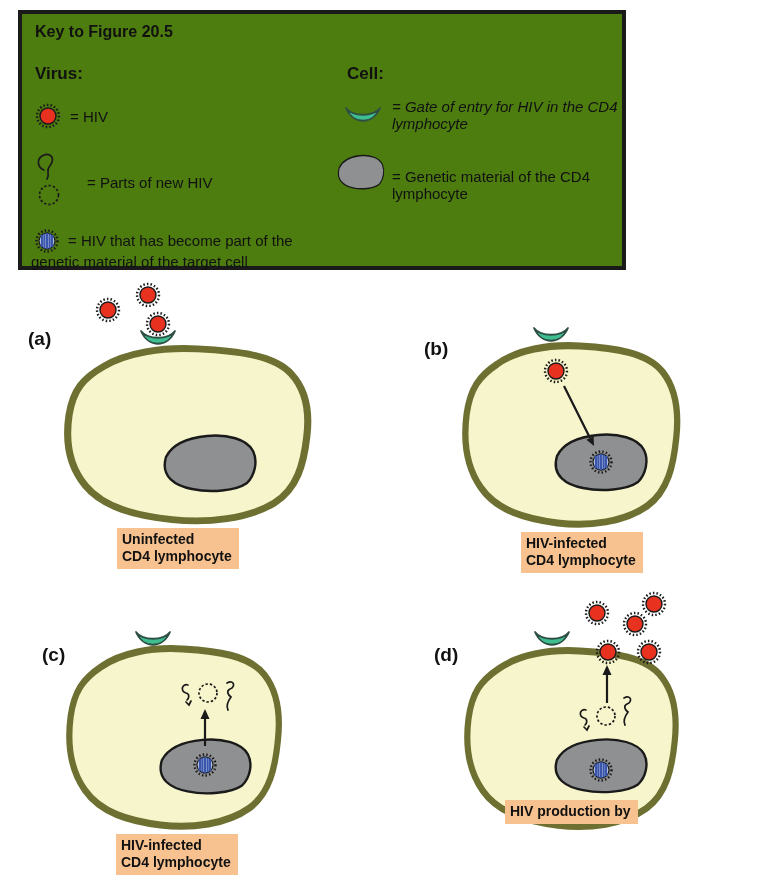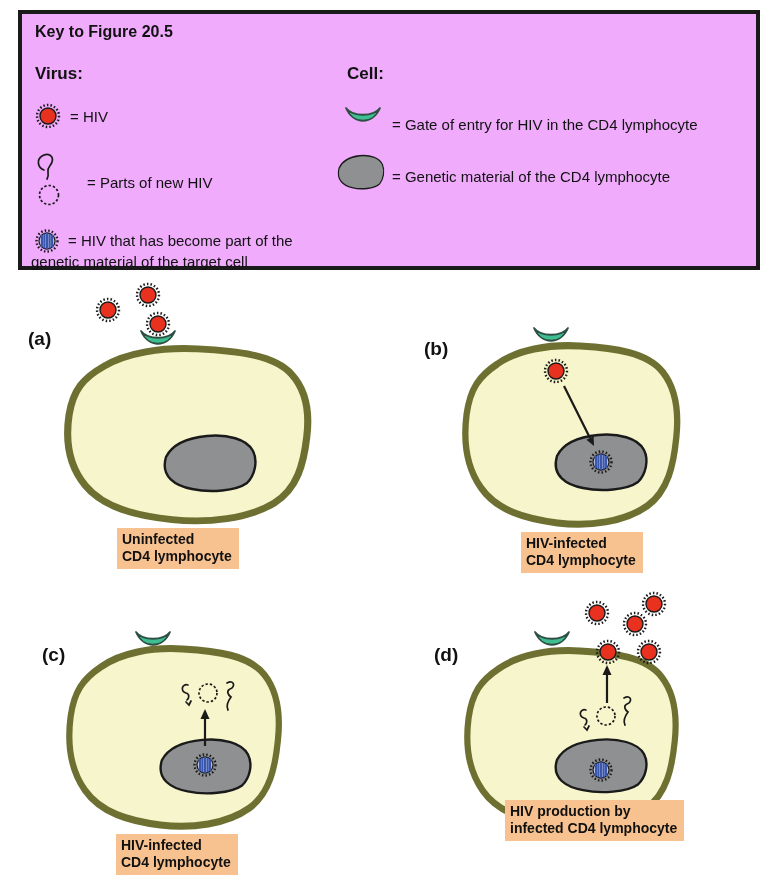--- a/index.html
+++ b/index.html
@@ -4,22 +4,22 @@
 <style>
   html,body{margin:0;padding:0;background:#ffffff;}
   .canvas{
     position:relative;width:780px;height:875px;background:#ffffff;
     font-family:"Liberation Sans",sans-serif;color:var(--ink);
     overflow:hidden;
   }
   .abs{position:absolute;}
   
   .key-box{
-    position:absolute;left:18px;top:10px;width:742px;height:260px;
-    border:4px solid var(--key-border);background:#f0abfc;box-sizing:border-box;
+    position:absolute;left:18px;top:10px;width:608px;height:260px;
+    border:4px solid var(--key-border);background:#4d7c0f;box-sizing:border-box;
   }
   .key-title{position:absolute;left:13px;top:9px;font-size:16px;font-weight:bold;}
   .key-heading{font-size:17px;font-weight:bold;}
   .key-label{font-size:15px;}
   
   .panel-letter{position:absolute;font-size:19px;font-weight:bold;}
   .caption{
     position:absolute;background:var(--caption-bg);
     font-size:14px;font-weight:bold;line-height:17px;padding:3px 7px 4px 5px;
     white-space:nowrap;
@@ -74,21 +74,21 @@
         <line class="stripe" x1="2.6" y1="-7.4" x2="2.6" y2="7.4"></line>
         <line class="stripe" x1="5.2" y1="-6" x2="5.2" y2="6"></line>
       </g>
     </svg>
     <div class="key-label abs" style="left:46px;top:218px;">= HIV that has become part of the</div>
     <div class="key-label abs" style="left:9px;top:239px;">genetic material of the target cell</div>
 
     <svg class="abs" style="left:319px;top:87px;" width="44" height="30" viewBox="0 0 44 30">
       <path class="gate" transform="translate(22,12)" d="M -17 -5 C -10 12, 10 12, 17 -5 C 10 4, -10 4, -17 -5 Z"></path>
     </svg>
-    <div class="key-label abs" style="left:370px;top:102px;">= Gate of entry for HIV in the CD4 lymphocyte</div>
+    <div class="key-label abs" style="left:370px;top:84px;font-style:italic;">= Gate of entry for HIV in the CD4 lymphocyte</div>
 
     <svg class="abs" style="left:306px;top:134px;" width="60" height="48" viewBox="0 0 60 48">
       <path class="nucleus" transform="translate(4,6) scale(0.5,0.6)" d="M 14 24 C 20 12 34 5 55 3 C 75 1 95 6 101 18 C 106 28 103 42 95 50 C 84 58 58 60 40 56 C 24 53 8 44 14 24 Z"></path>
     </svg>
     <div class="key-label abs" style="left:370px;top:154px;">= Genetic material of the CD4 lymphocyte</div>
   </div>
 
   <svg class="abs" style="left:0;top:0;" width="780" height="875" viewBox="0 0 780 875">
 
     <g>
@@ -207,16 +207,15 @@
   <div class="caption" style="left:521px;top:532px;">
     <div>HIV-infected</div>
     <div>CD4 lymphocyte</div>
   </div>
   <div class="caption" style="left:116px;top:834px;">
     <div>HIV-infected</div>
     <div>CD4 lymphocyte</div>
   </div>
   <div class="caption" style="left:505px;top:800px;">
     <div>HIV production by</div>
-    <div>infected CD4 lymphocyte</div>
   </div>
 
 </div>
 
 </body></html>

